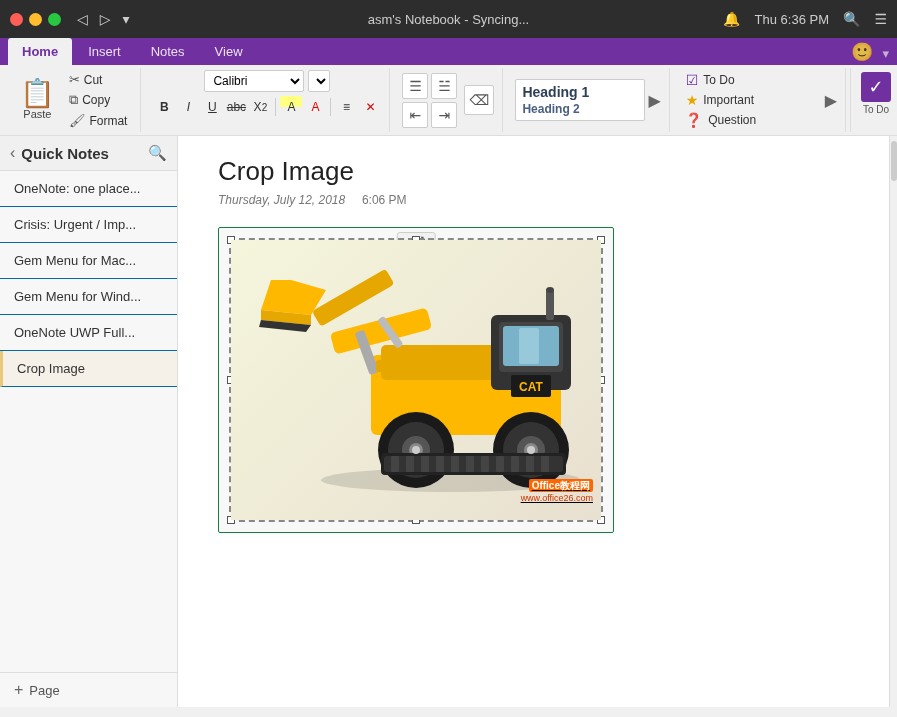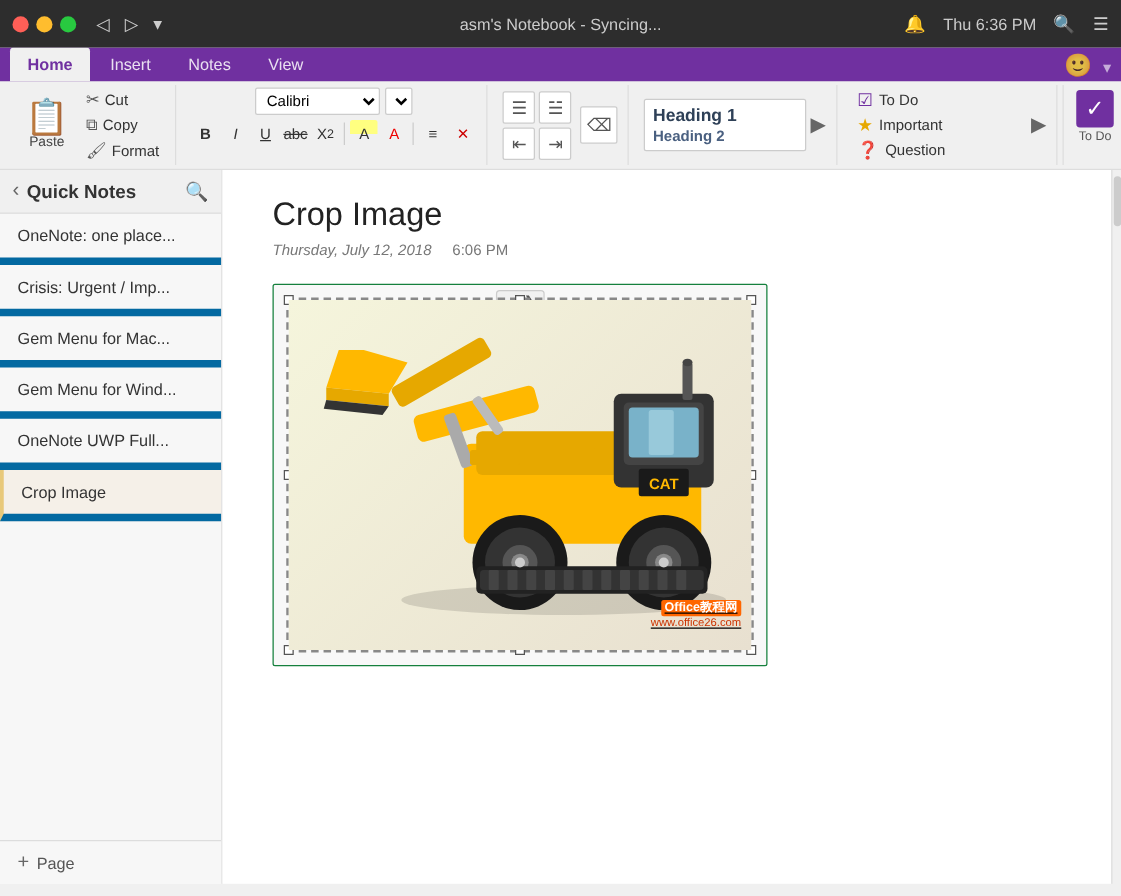--- a/index.html
+++ b/index.html
@@ -287,21 +287,21 @@
     }
     .sidebar-items {
       flex: 1;
       overflow-y: auto;
     }
     .sidebar-item {
       padding: 10px 14px;
       font-size: 13px;
       color: #333;
       cursor: pointer;
-      border-bottom: 6px solid #0369a1;
+      border-bottom: 1px solid #0369a1;
     }
     .sidebar-item.active {
       background: #f5f0e8;
       border-left: 3px solid #e8c97a;
     }
     .sidebar-add-page {
       padding: 8px 14px;
       border-top: 1px solid #ddd;
       display: flex;
       align-items: center;

